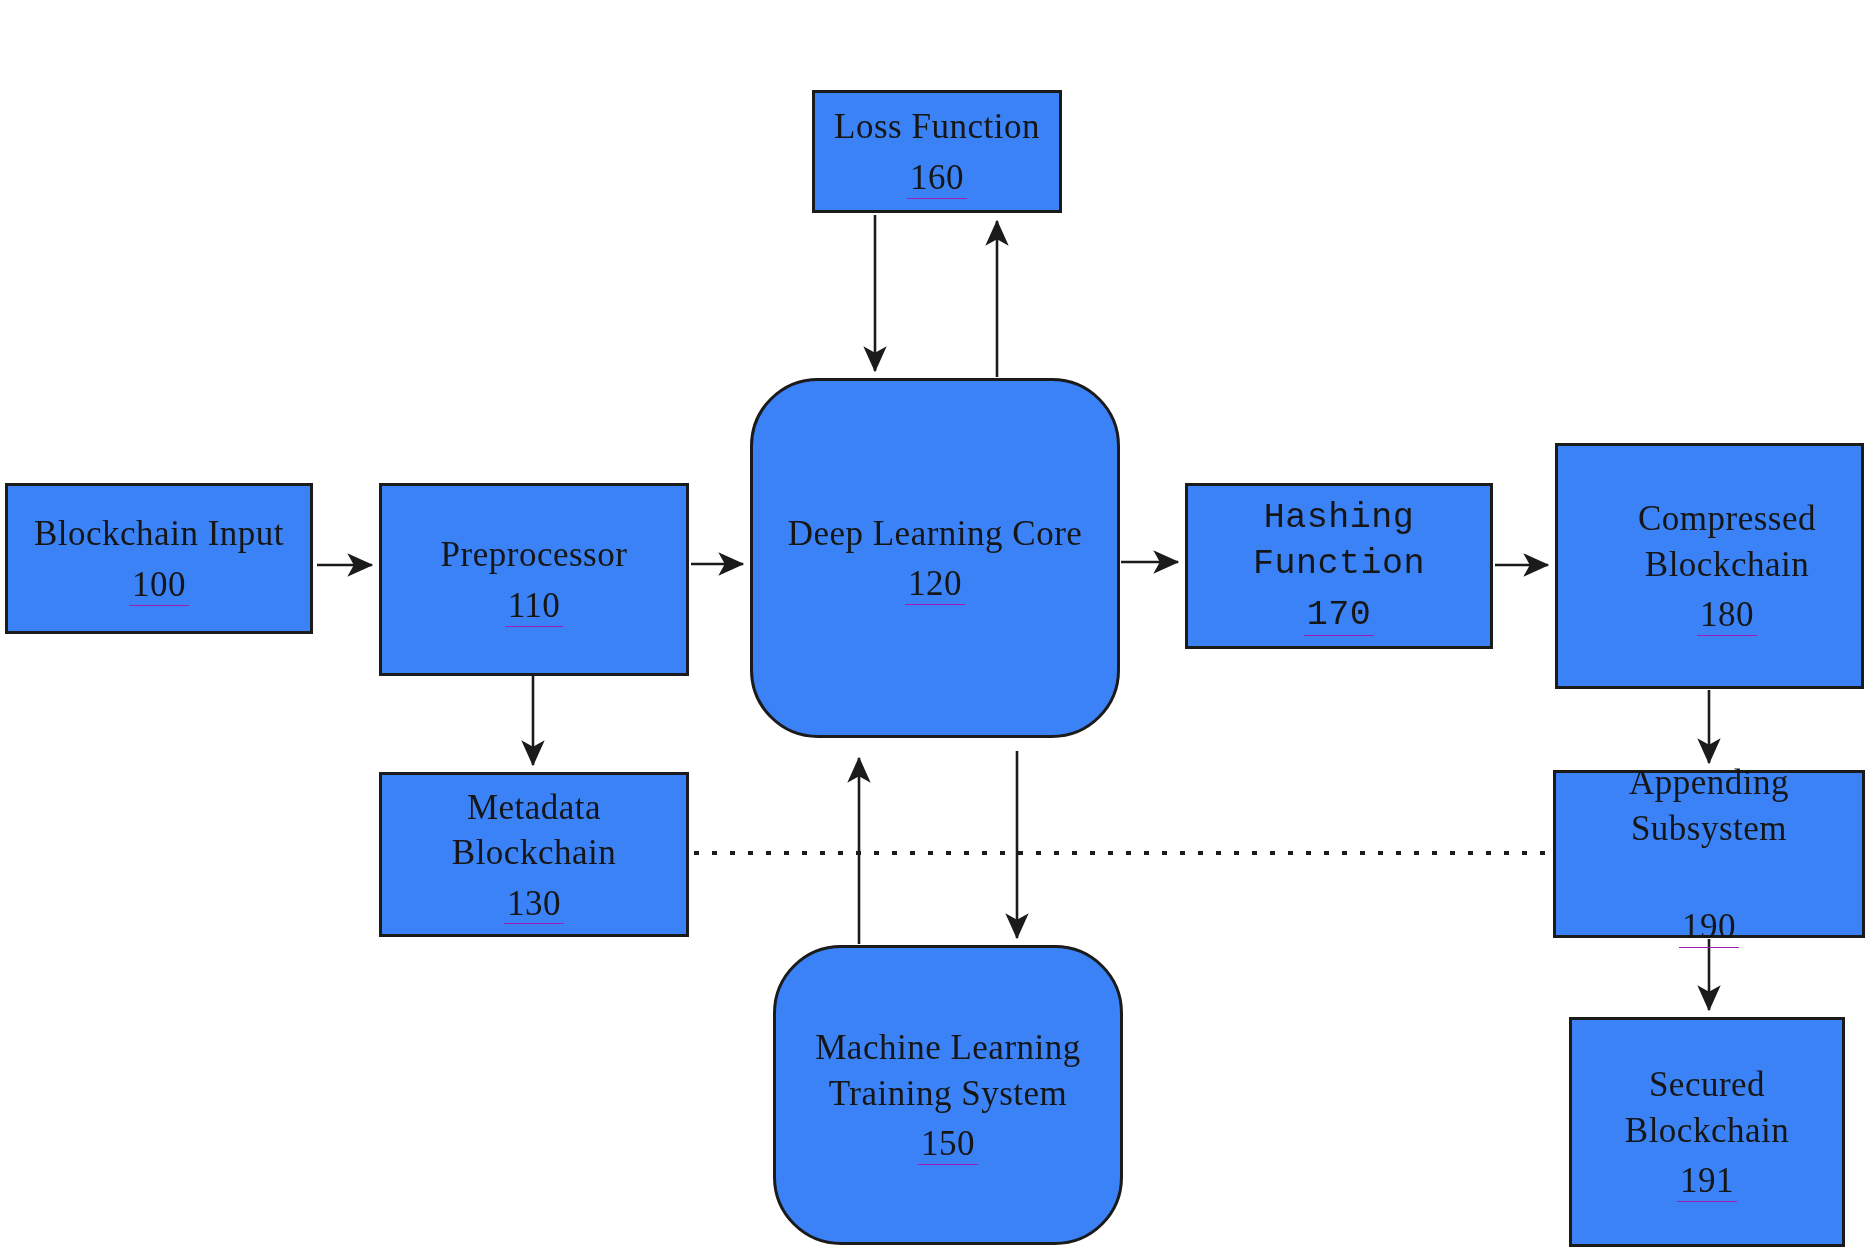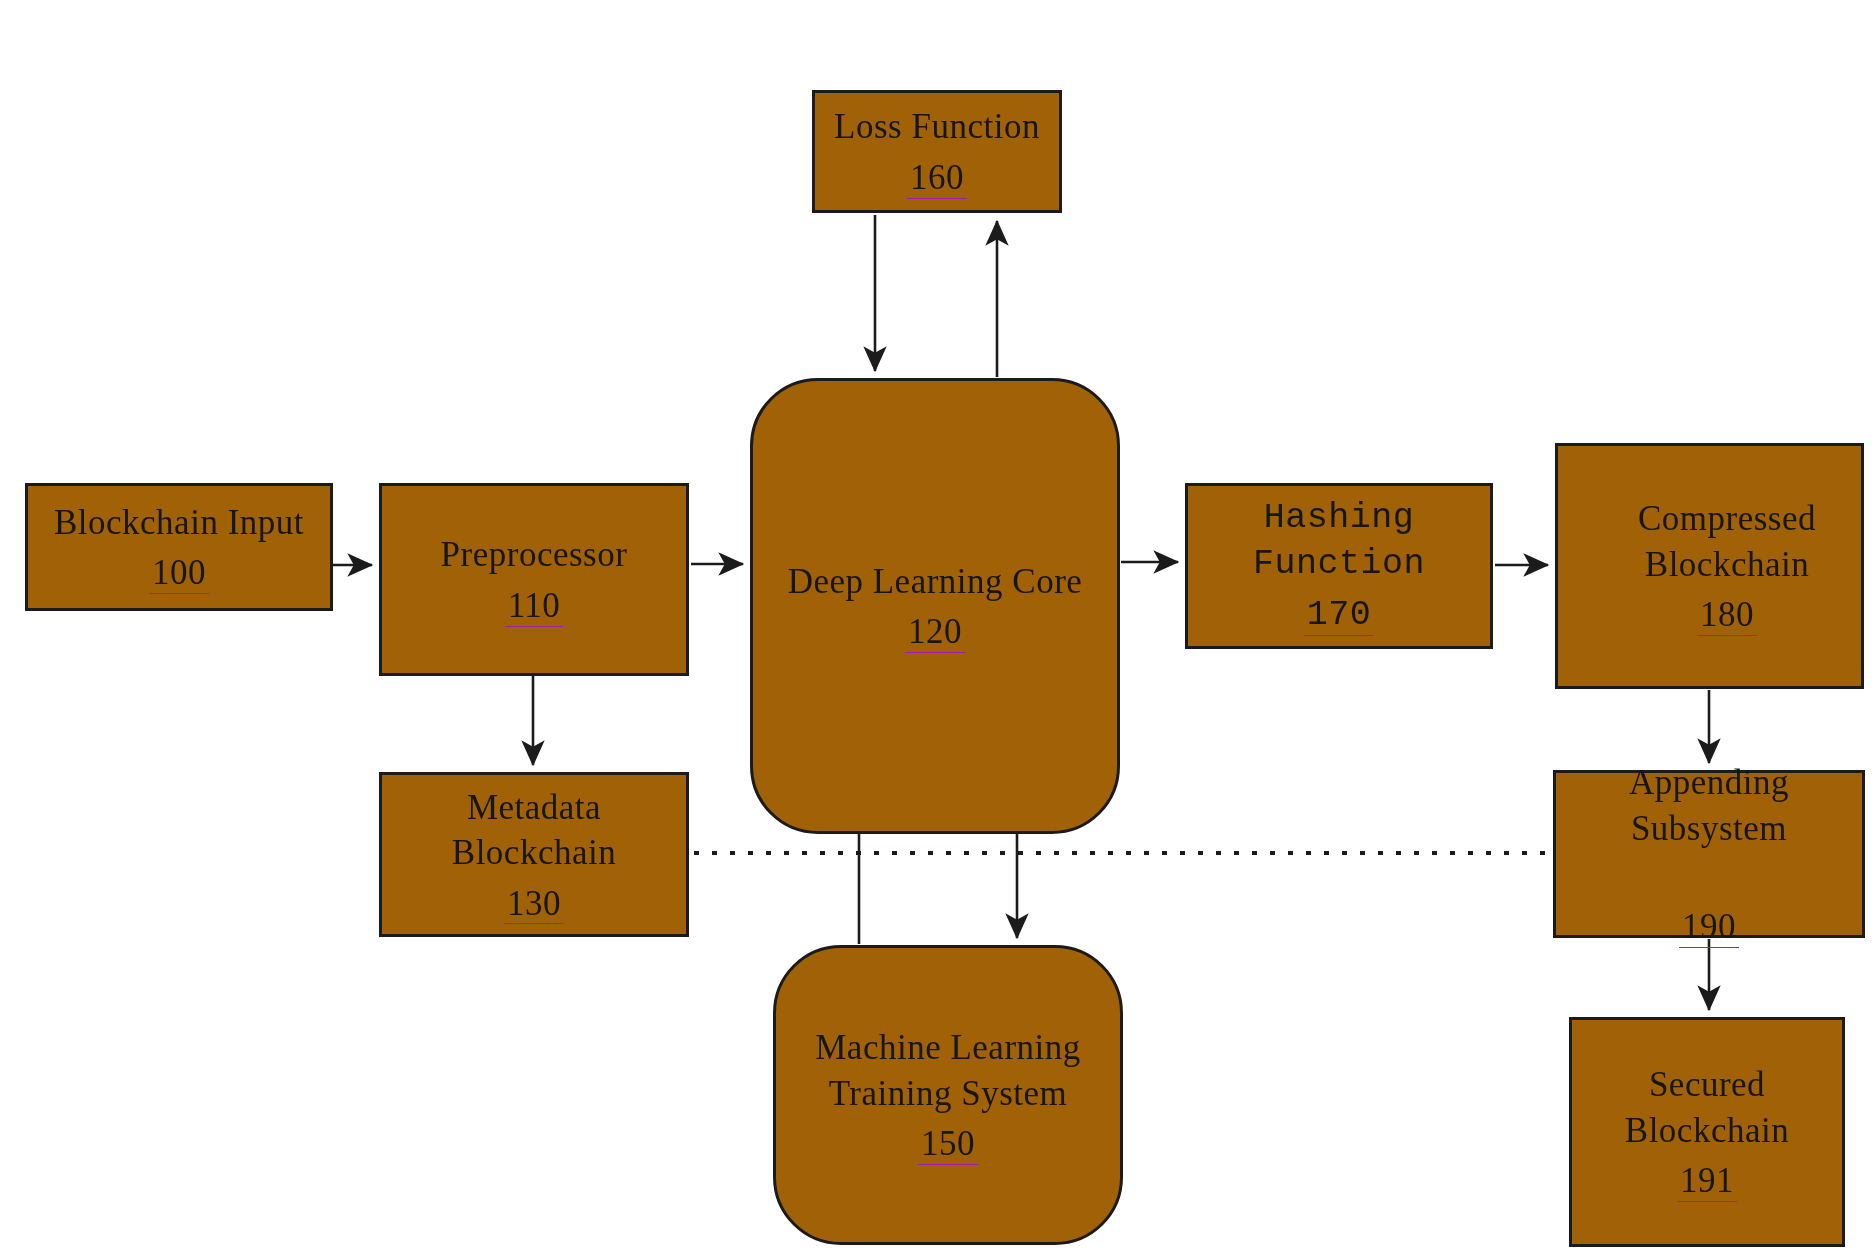--- a/index.html
+++ b/index.html
@@ -20,21 +20,21 @@
     position: absolute;
     left: 0;
     top: 0;
     width: 1876px;
     height: 1254px;
   }
   .node {
     position: absolute;
     box-sizing: border-box;
     border: 3px solid #1b1b1b;
-    background: #a16207;
+    background: #3b82f6;
     display: flex;
     flex-direction: column;
     align-items: center;
     justify-content: center;
     text-align: center;
     font-size: 35px;
     line-height: 1.3;
     letter-spacing: 0.5px;
   }
   .node.rounded {
@@ -79,31 +79,31 @@
 
     <line x1="694" y1="853" x2="1548" y2="853" stroke="#1b1b1b" stroke-width="4" stroke-dasharray="5 13"></line>
 
     <line x1="859" y1="944" x2="859" y2="758" stroke="#1b1b1b" stroke-width="2.6" marker-end="url(#arrow)"></line>
     <line x1="1017" y1="751" x2="1017" y2="938" stroke="#1b1b1b" stroke-width="2.6" marker-end="url(#arrow)"></line>
 
     <line x1="1709" y1="690" x2="1709" y2="763" stroke="#1b1b1b" stroke-width="2.6" marker-end="url(#arrow)"></line>
     <line x1="1709" y1="939" x2="1709" y2="1010" stroke="#1b1b1b" stroke-width="2.6" marker-end="url(#arrow)"></line>
   </svg>
 
-  <div class="node" style="left:25px; top:483px; width:308px; height:128px;justify-content:center;">
+  <div class="node" style="left:5px; top:483px; width:308px; height:151px;justify-content:center;">
     <div class="title">Blockchain Input</div>
     <span class="num">100</span>
   </div>
 
   <div class="node" style="left:379px; top:483px; width:310px; height:193px;">
     <div class="title">Preprocessor</div>
     <span class="num">110</span>
   </div>
 
-  <div class="node rounded" style="left:750px; top:378px; width:370px; height:456px;">
+  <div class="node rounded" style="left:750px; top:378px; width:370px; height:360px;">
     <div class="title">Deep Learning Core</div>
     <span class="num">120</span>
   </div>
 
   <div class="node" style="left:812px; top:90px; width:250px; height:123px;">
     <div class="title">Loss Function</div>
     <span class="num">160</span>
   </div>
 
   <div class="node" style="left:1185px; top:483px; width:308px; height:166px;font-family:Liberation Mono, monospace;">

